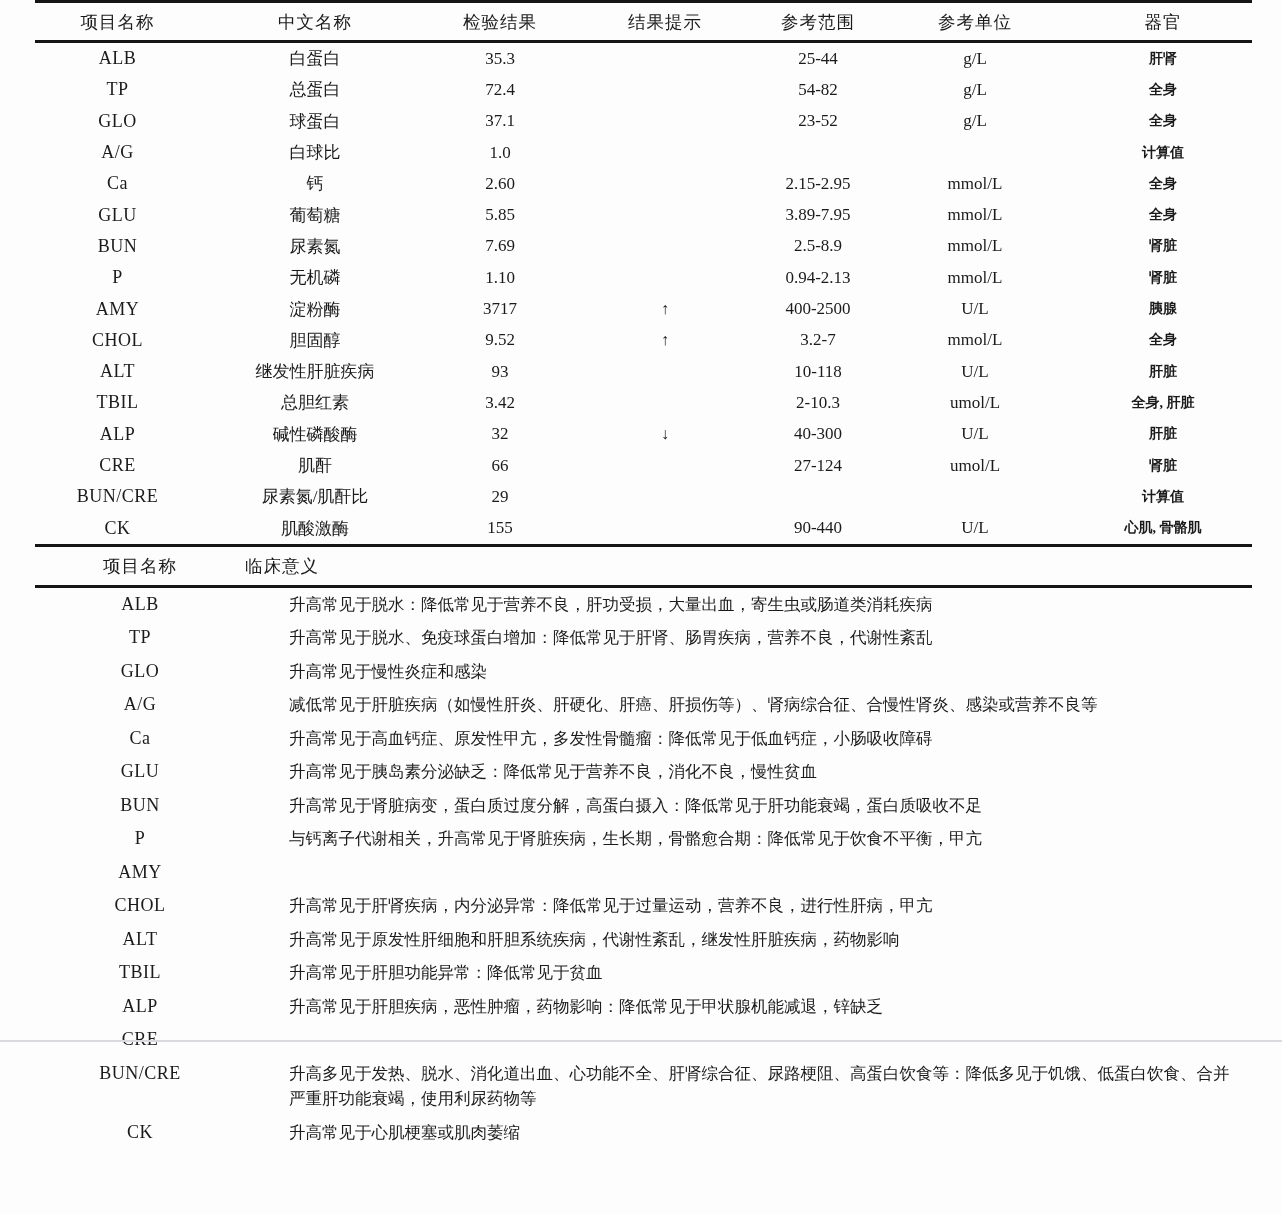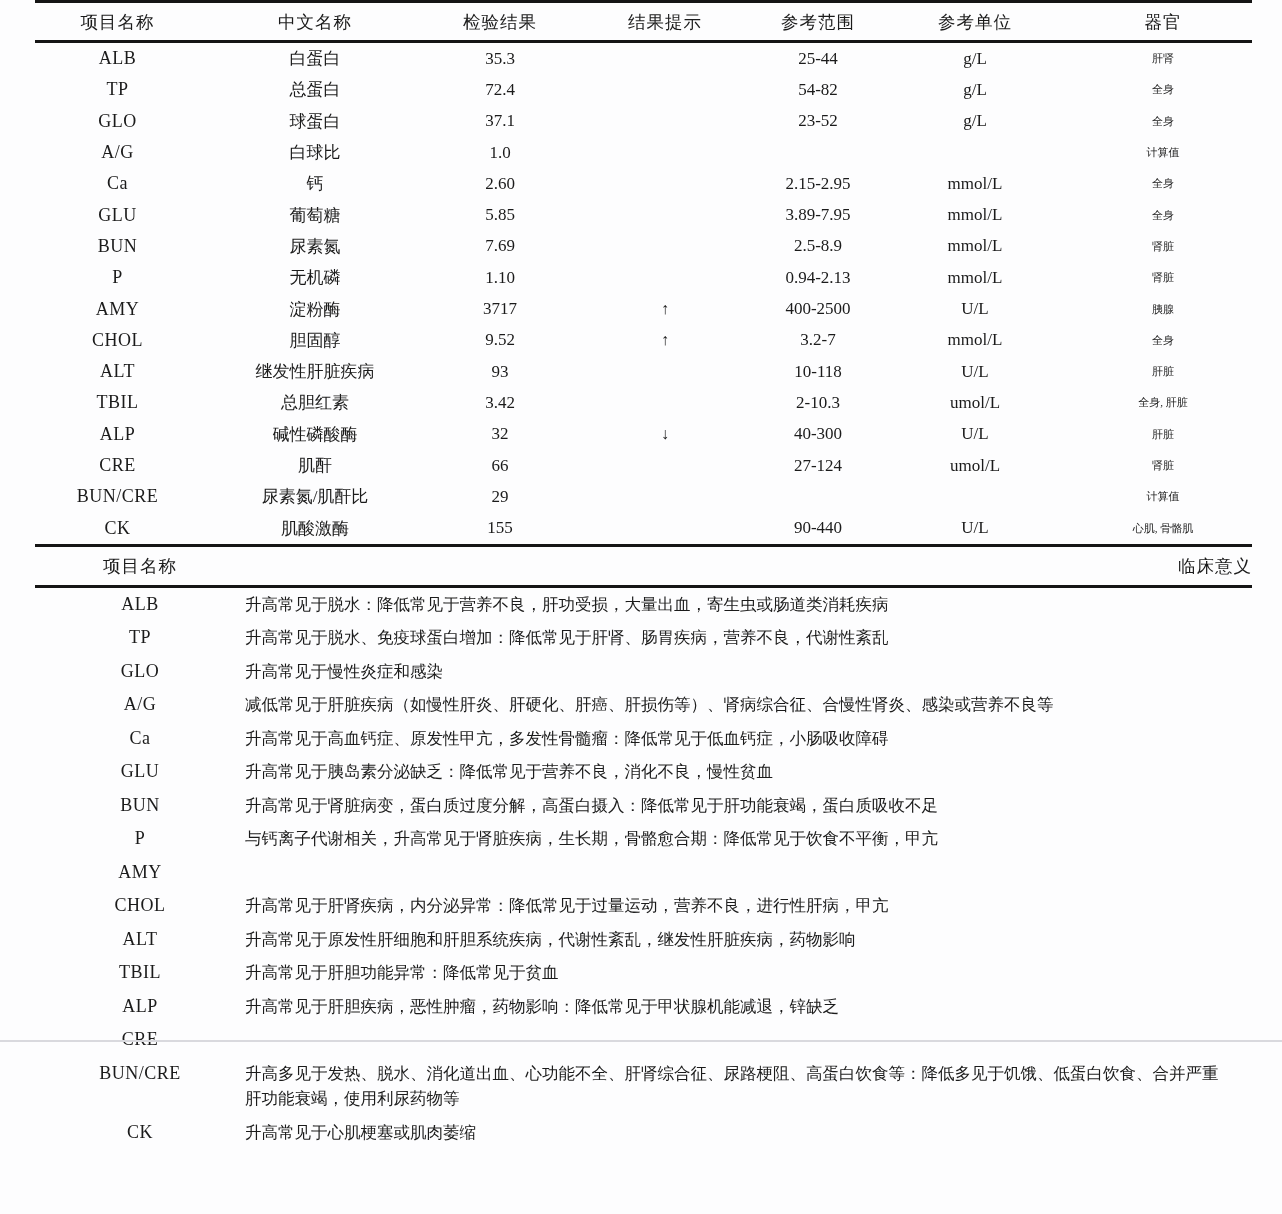--- a/index.html
+++ b/index.html
@@ -20,35 +20,35 @@
     display:grid;
     grid-template-columns:165px 230px 140px 190px 116px 198px 178px;
     align-items:center;
     text-align:center;
   }
   .t1-header{height:37px;font-size:17.5px;letter-spacing:1px;}
   .t1-row{height:31.3px;font-size:17px;}
   .t1-row .code{font-size:18px;letter-spacing:0.5px;}
   .t1-row .result{font-size:17px;}
   .t1-row .flag{font-size:16px;}
-  .t1-row .organ{font-size:11px;}
+  .t1-row .organ{font-size:14px;font-weight:bold;}
   .c{white-space:nowrap;overflow:visible;}
 
   
   .t2-header{display:flex;height:38px;align-items:center;font-size:17.5px;letter-spacing:1px;}
   .t2-header .h-code{width:210px;text-align:center;}
-  .t2-header .h-meaning{flex:1;text-align:right;}
+  .t2-header .h-meaning{flex:1;text-align:left;}
   .t2-row{display:flex;padding:4px 0;}
   .t2-row .label{
     width:210px;flex:0 0 210px;text-align:center;
     font-size:18px;letter-spacing:0.5px;line-height:25.5px;
   }
   .t2-row .text{
     flex:1;font-size:16.5px;line-height:25.5px;
-    padding-right:18px;text-align:left;
+    padding-right:18px;text-align:left;margin-left:44px;
   }
   .bottom-faint{
     position:absolute;left:0;bottom:2px;width:1282px;height:2px;
     background:#d9d9de;
   }
 </style>
 </head>
 <body>
 
 <div class="page">

